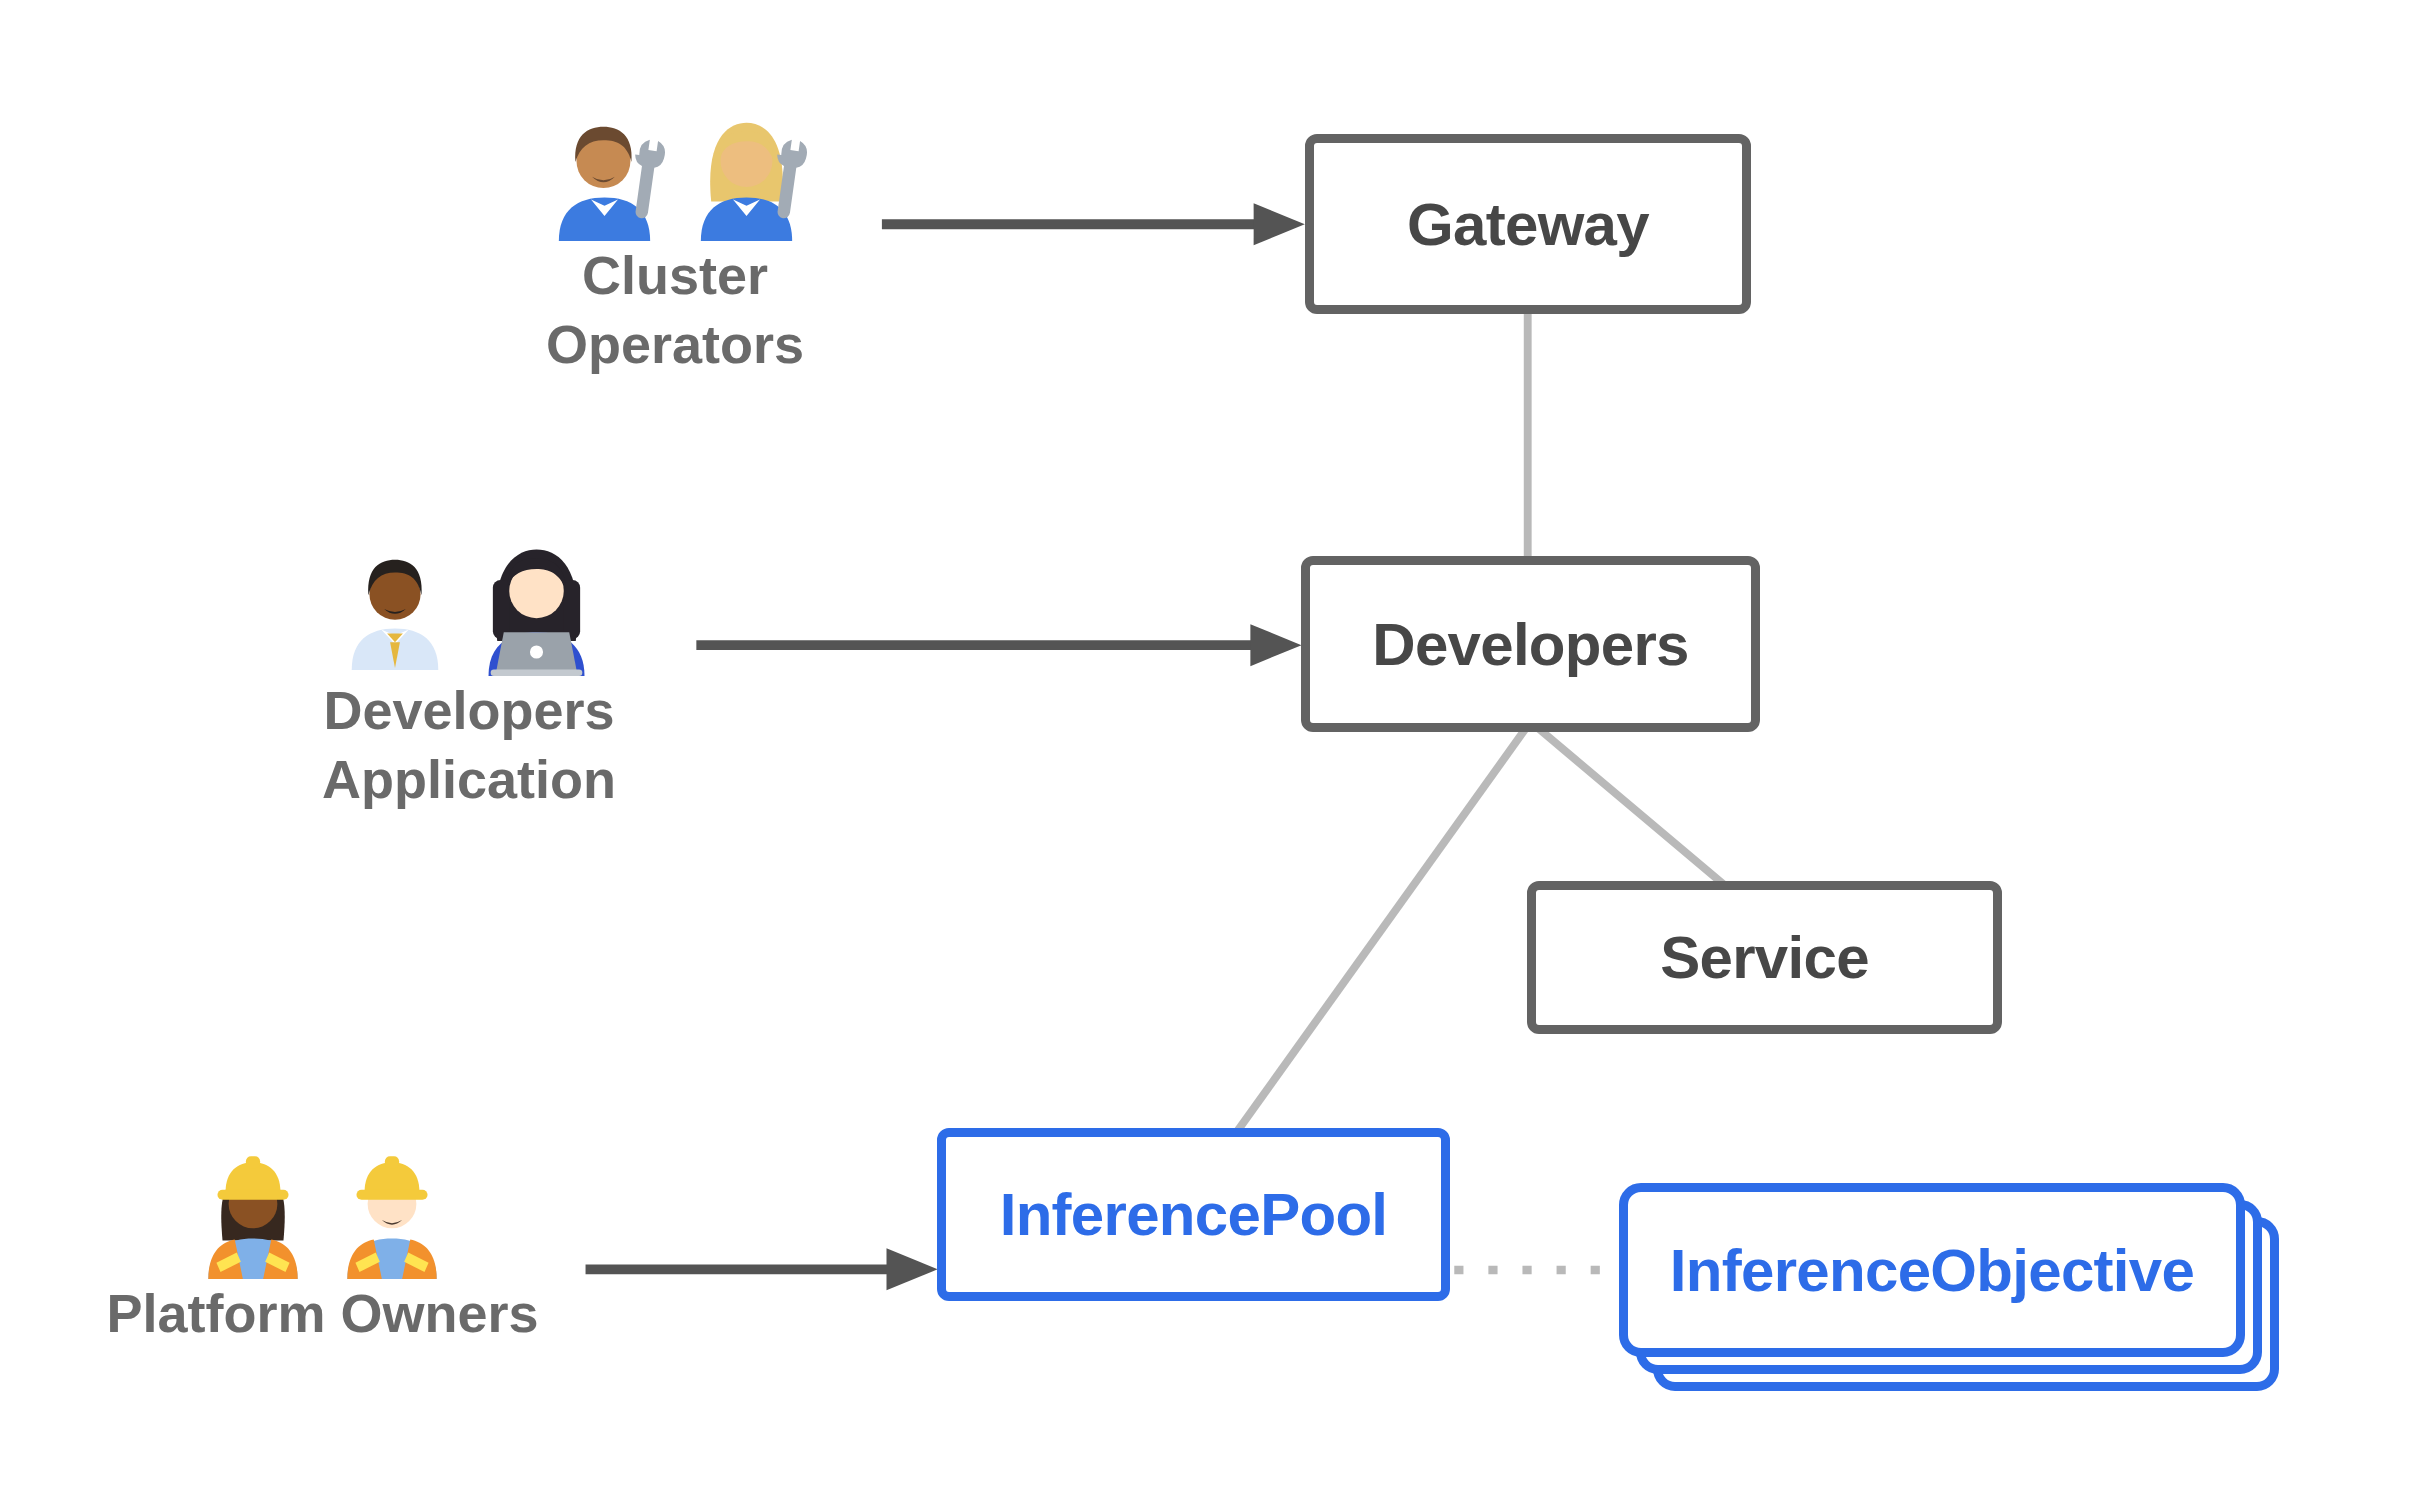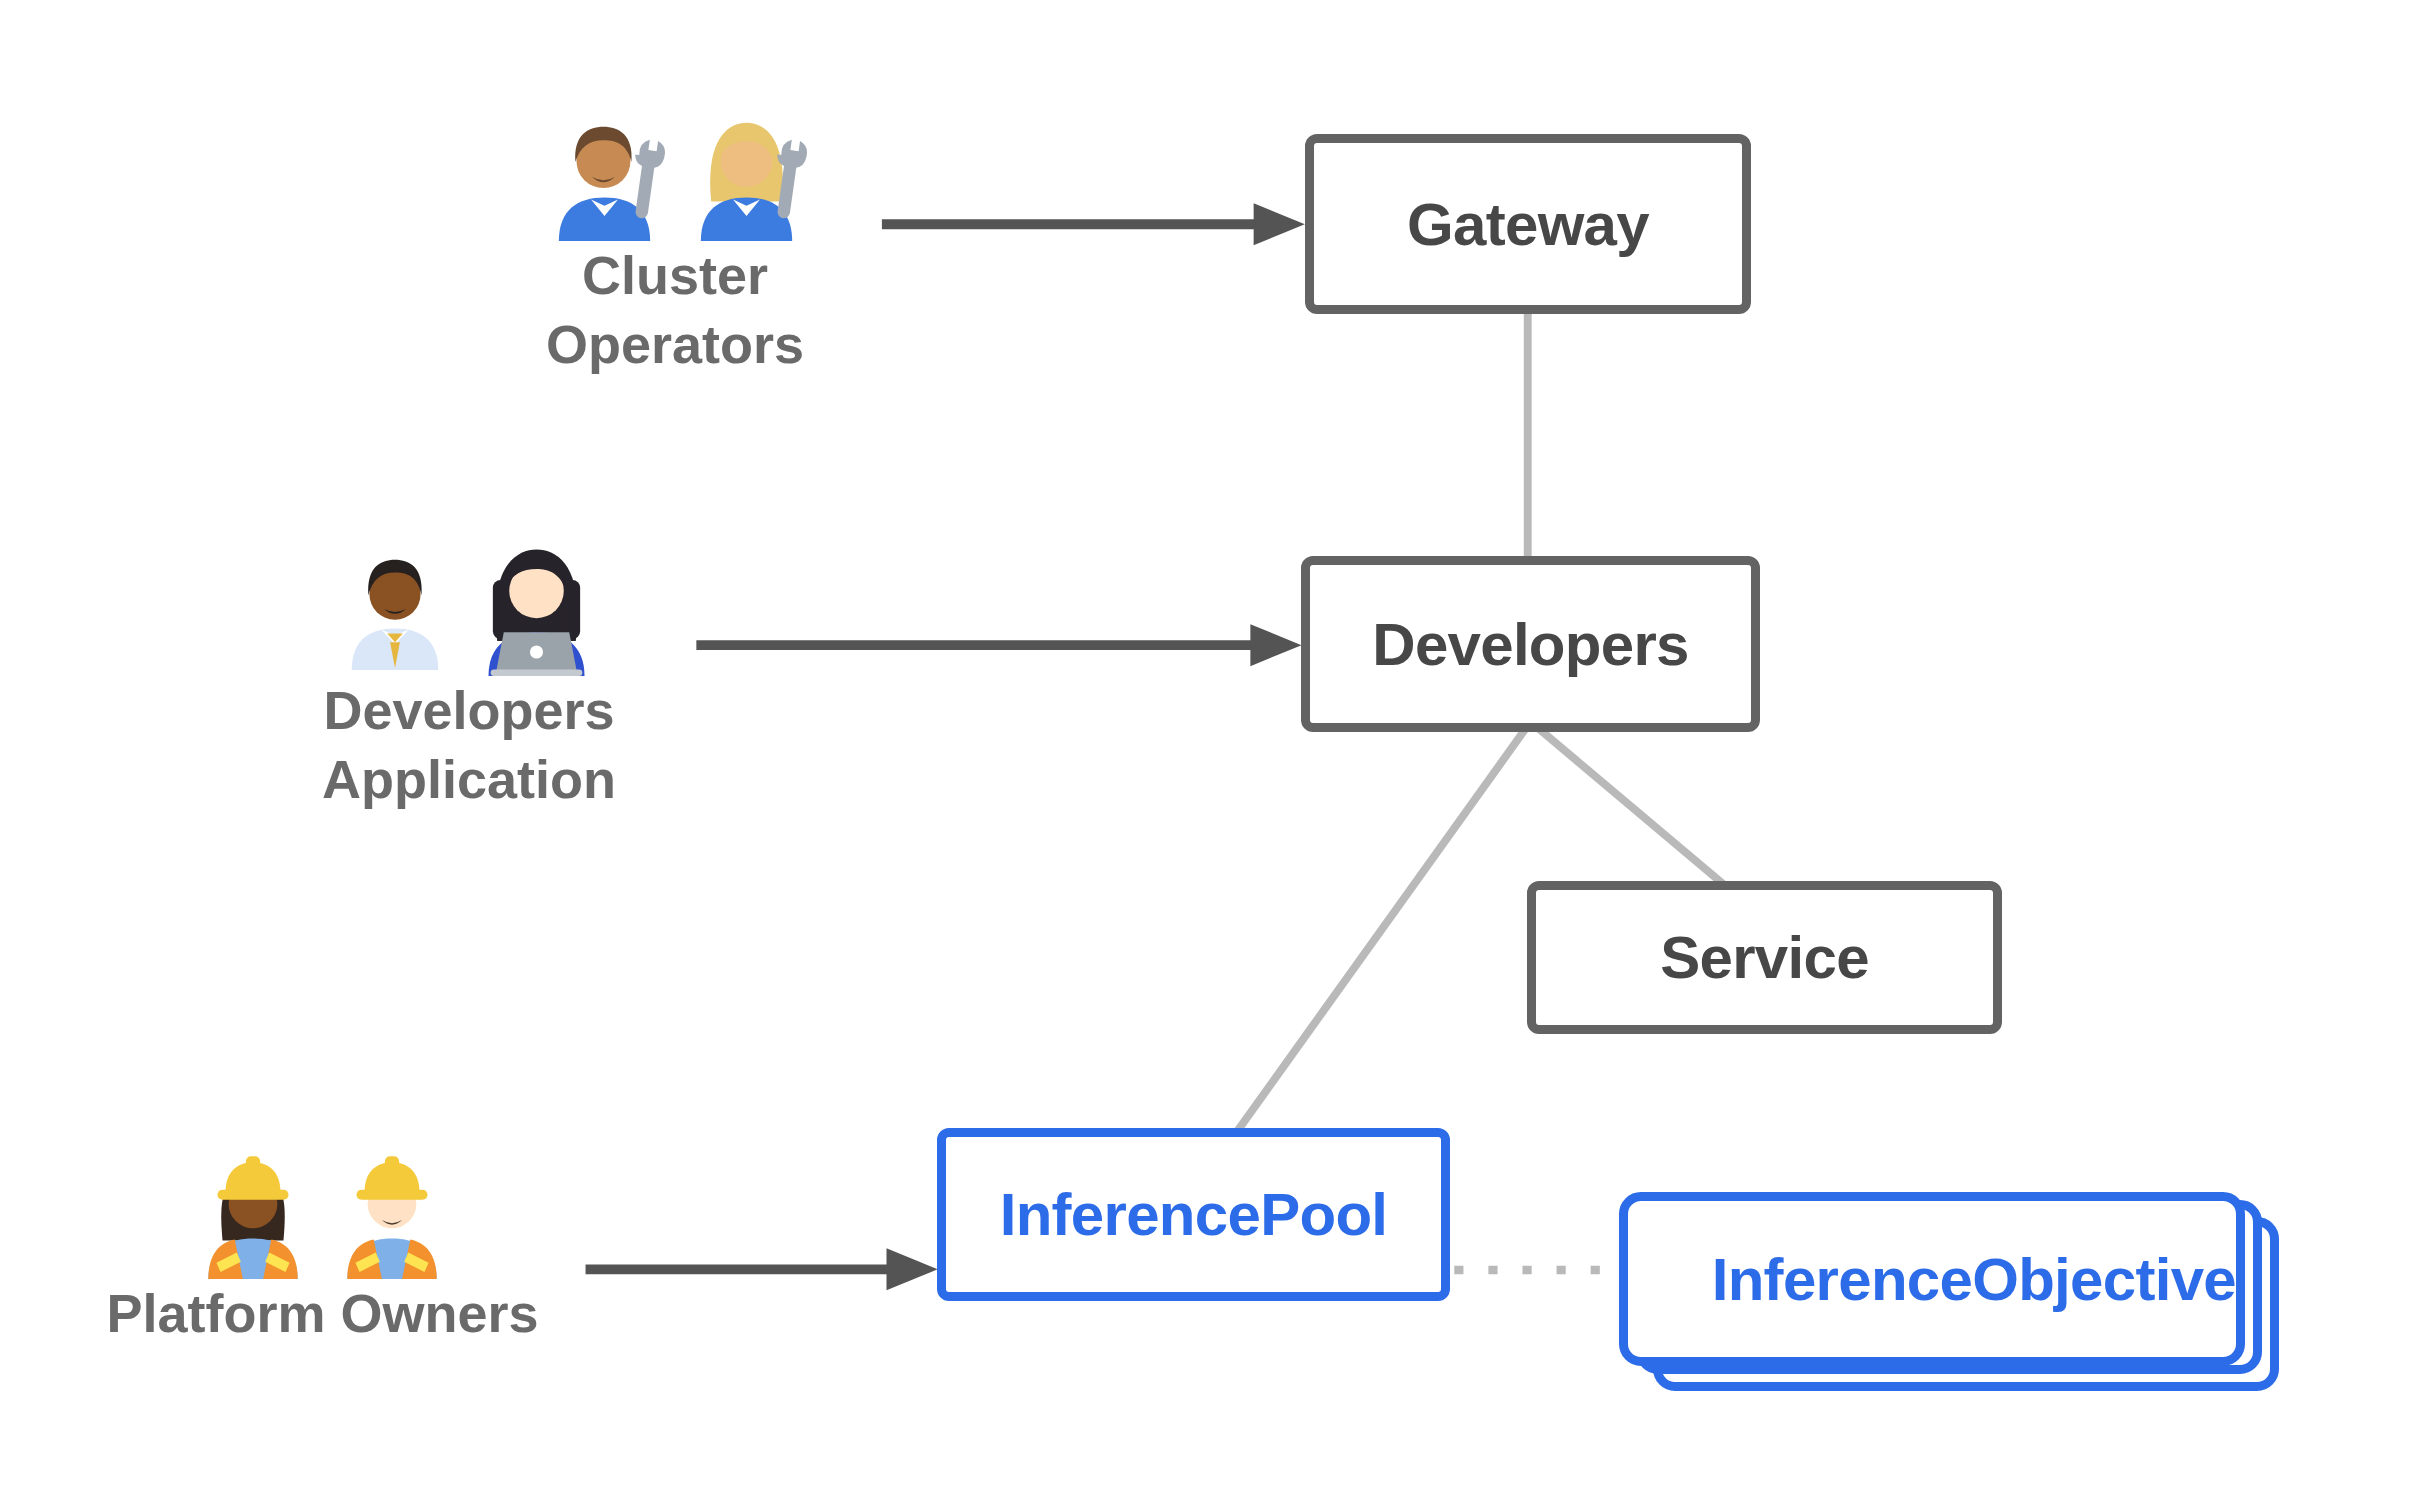--- a/index.html
+++ b/index.html
@@ -35,21 +35,21 @@
   #service{left:1527px;top:881px;width:475px;height:153px}
   #inferencepool{left:937px;top:1128px;width:513px;height:173px}
   
   #inferenceobjective{position:absolute;left:1619px;top:1183px;width:626px;height:174px;z-index:2}
   #inferenceobjective .layer{
     position:absolute;width:100%;height:100%;background:#fff;
     border:9.2px solid var(--accent-blue);border-radius:22px;
   }
   #inferenceobjective .layer-back{left:34px;top:34px}
   #inferenceobjective .layer-mid{left:17px;top:17px}
-  #inferenceobjective .layer-front{left:0;top:9px;display:flex;align-items:center;justify-content:flex-end}
+  #inferenceobjective .layer-front{left:0;top:0;display:flex;align-items:center;justify-content:center}
   
   .persona{position:absolute;z-index:2;display:flex;flex-direction:column;align-items:center}
   .persona .icons{display:flex;align-items:flex-end;gap:17px}
   .persona .persona-label{
     text-align:center;color:var(--label-gray);
     font-size:54px;line-height:1.27;font-weight:700;white-space:nowrap;
   }
   #cluster-operators{left:462px;top:104px;width:426px}
   #application-developers{left:259px;top:532px;width:420px}
   #inference-platform-owners{left:97px;top:1145px;width:451px}

